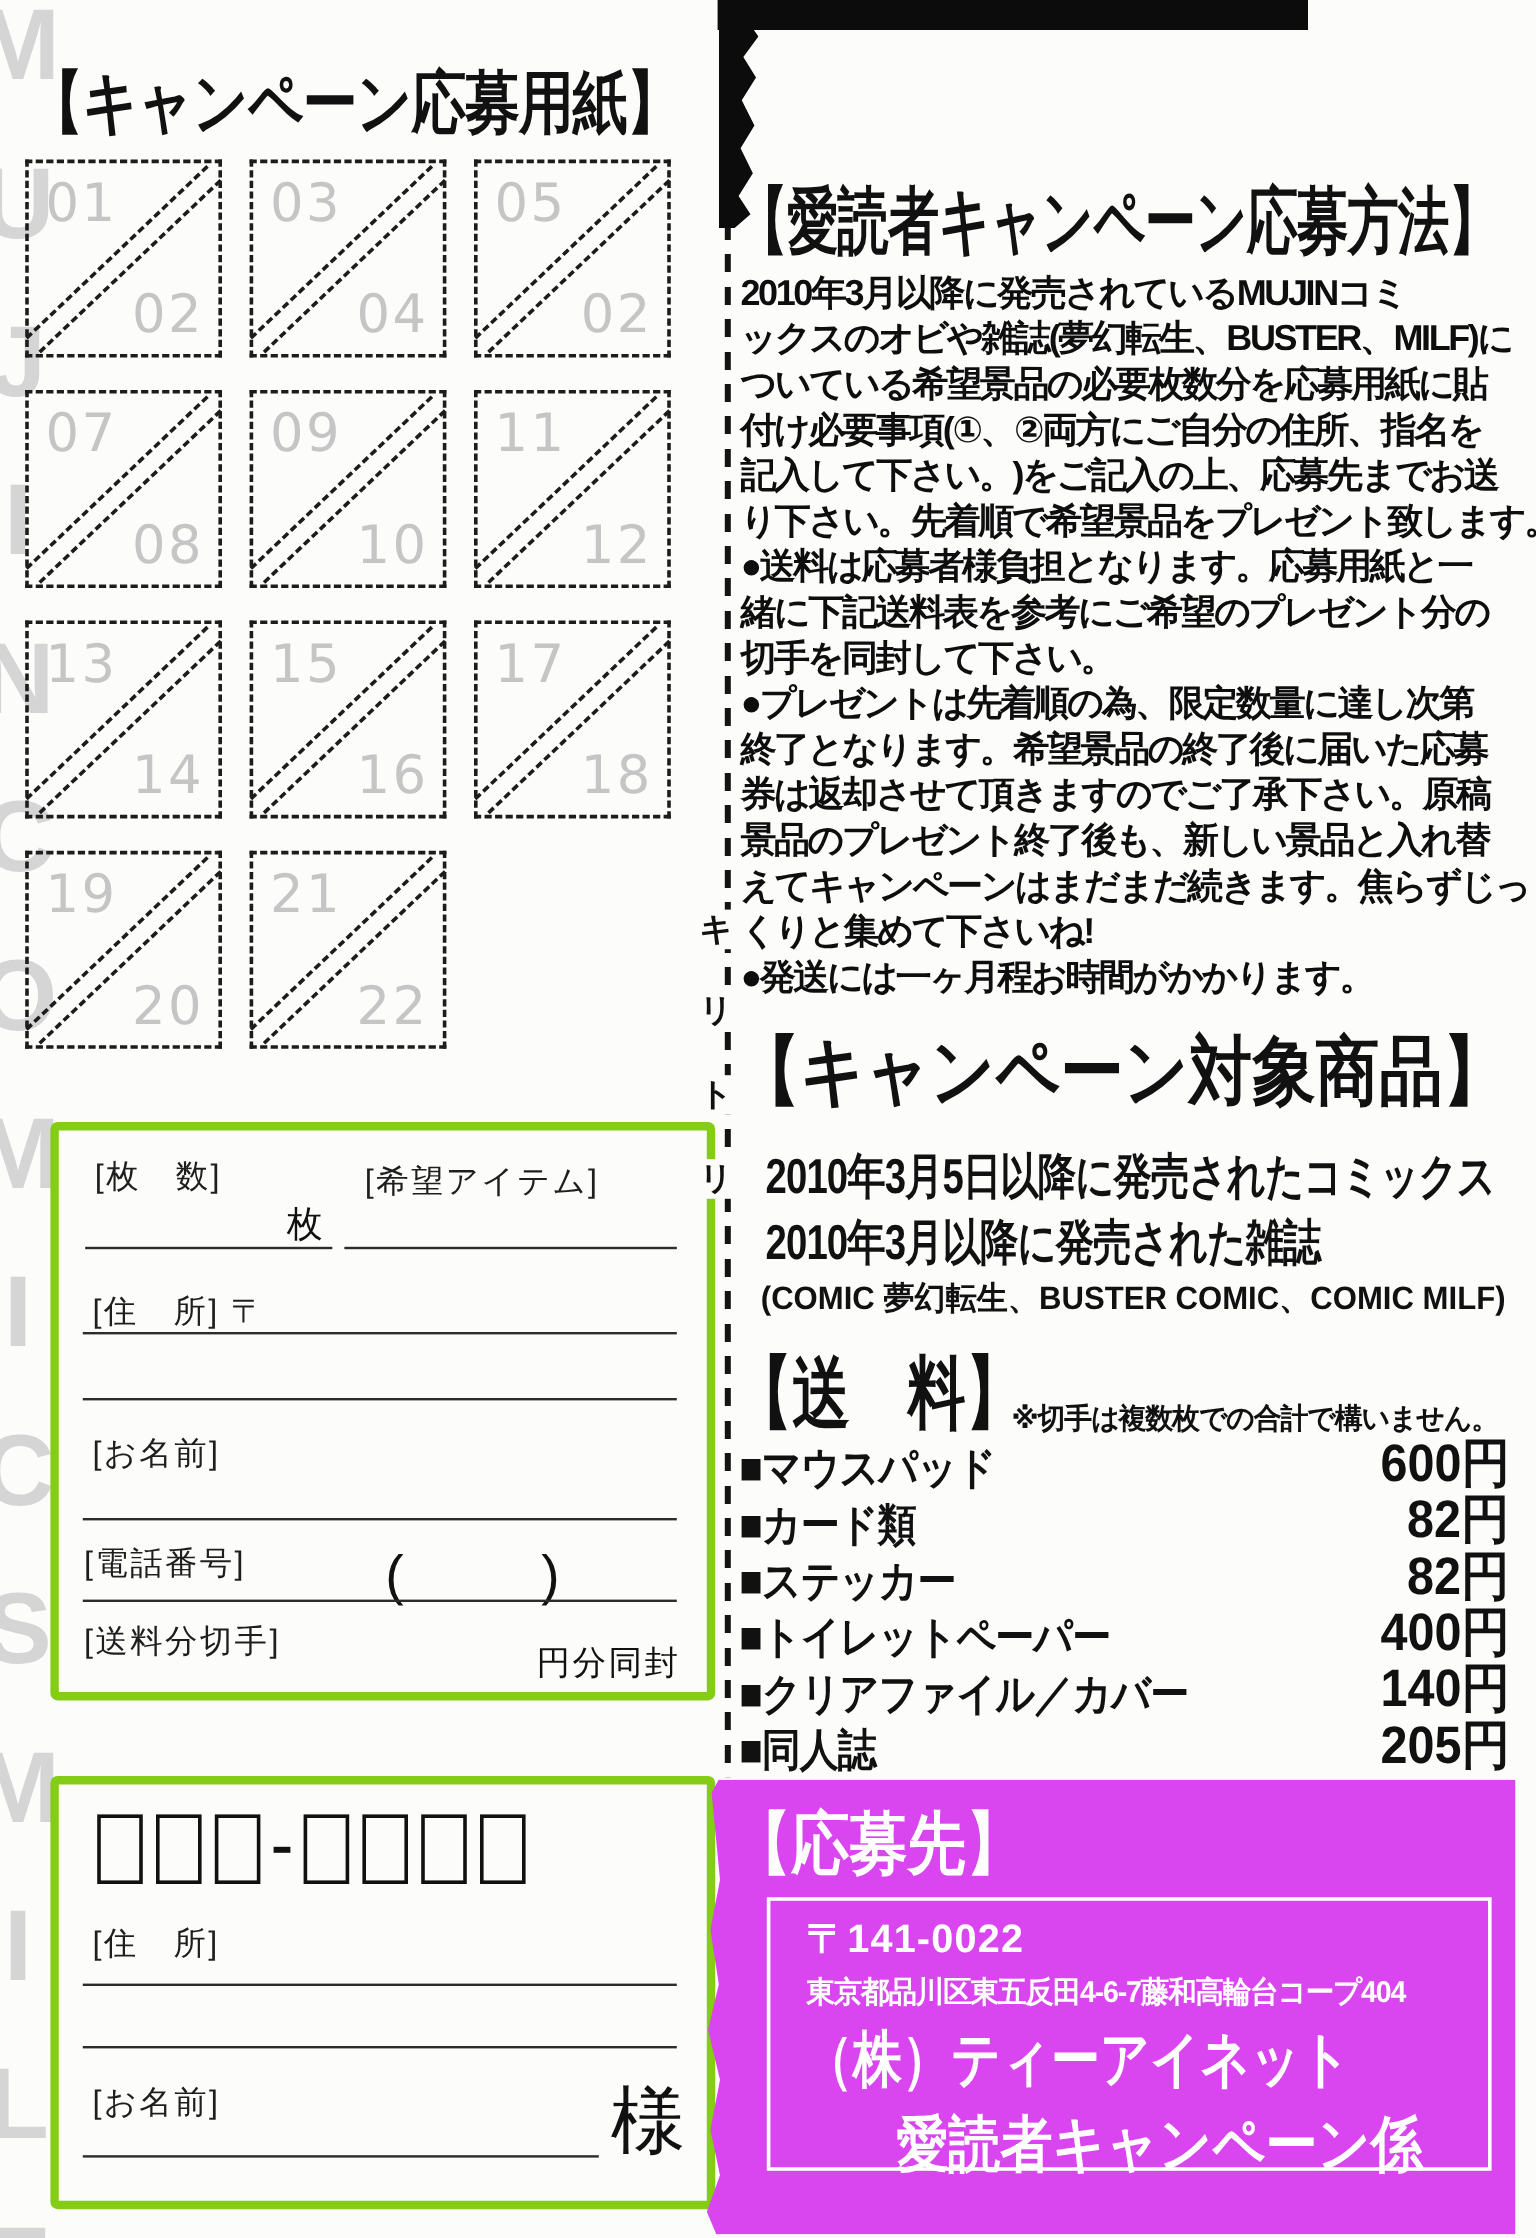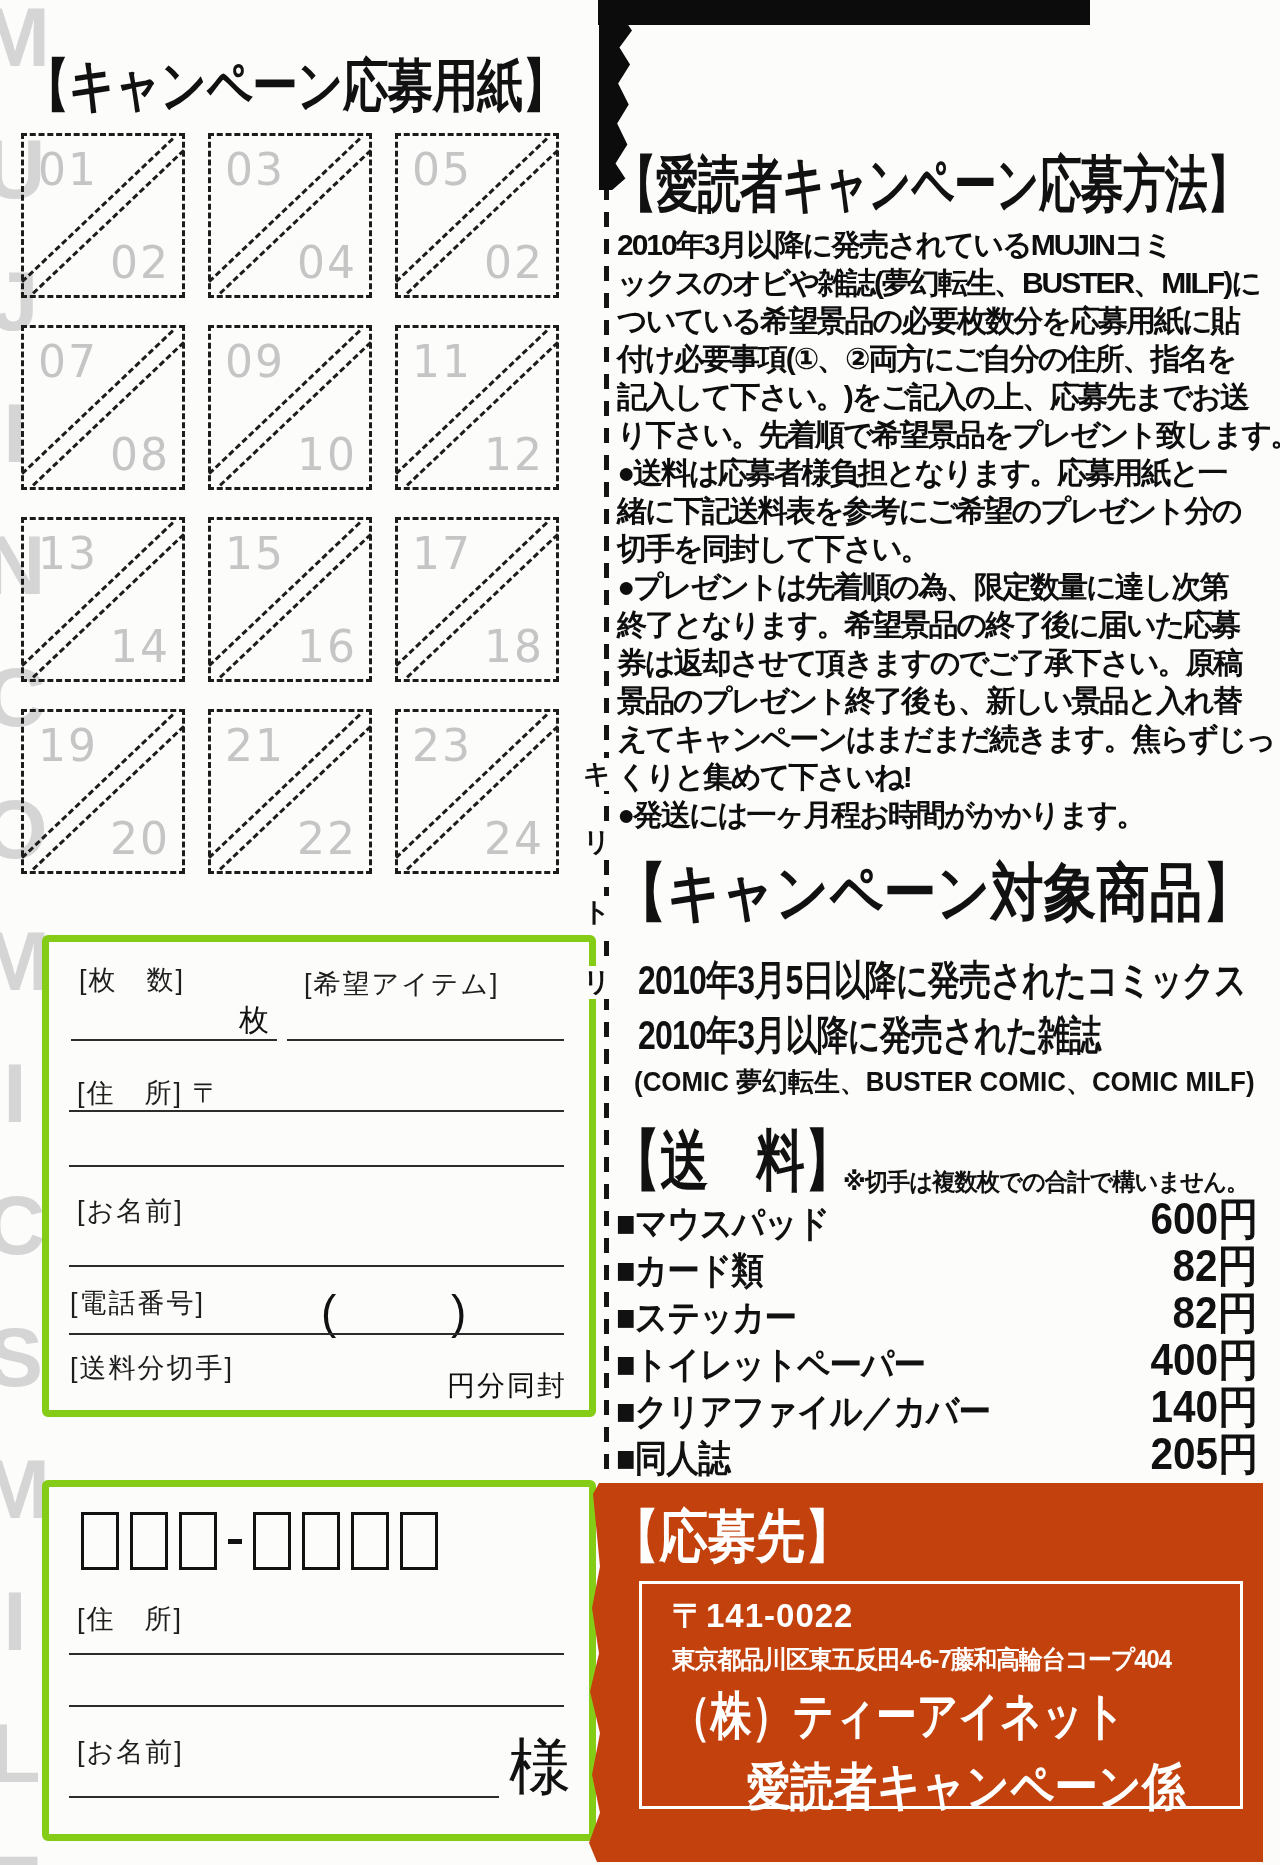--- a/index.html
+++ b/index.html
@@ -56,21 +56,21 @@
   .s-title{position:absolute;left:612px;top:1116px;margin:0;font-size:66px;font-weight:900;
            transform:scaleX(.73);transform-origin:left center;white-space:nowrap;}
   .s-note{position:absolute;left:843px;top:1166px;font-size:24px;font-weight:700;letter-spacing:-1px;
           transform:scaleX(.97);transform-origin:left center;white-space:nowrap;}
   .price-list{position:absolute;left:616px;top:1202px;width:642px;}
   .prow{display:flex;justify-content:space-between;align-items:flex-end;height:47px;}
   .p-label{font-size:37px;font-weight:900;letter-spacing:-1px;transform:scaleX(.88);
            transform-origin:left center;white-space:nowrap;}
   .p-price{font-size:44px;font-weight:900;transform:scaleX(.92);transform-origin:right center;}
   
-  .dest{position:absolute;left:589px;top:1483px;width:674px;height:379px;background:#c2410c;z-index:2;
+  .dest{position:absolute;left:589px;top:1483px;width:674px;height:379px;background:#d946ef;z-index:2;
     clip-path:polygon(10px 0,100% 0,100% 100%,8px 100%,0 95%,11px 87%,3px 77%,11px 66%,1px 55%,10px 45%,3px 33%,11px 22%,4px 11px);}
   .d-title{position:absolute;left:22px;top:16px;margin:0;font-size:57px;font-weight:900;color:#fff;
            transform:scaleX(.85);transform-origin:left center;white-space:nowrap;}
   .d-frame{position:absolute;left:50px;top:98px;width:604px;height:228px;border:3px solid #fff;
            box-sizing:border-box;color:#fff;}
   .d-postal{margin:10px 0 0 30px;font-size:33px;font-weight:700;letter-spacing:1px;}
   .d-addr{margin:4px 0 0 30px;font-size:25px;font-weight:700;letter-spacing:-1px;
           transform:scaleX(.95);transform-origin:left center;white-space:nowrap;}
   .d-company{margin:6px 0 0 28px;font-size:51px;font-weight:900;
              transform:scaleX(.8);transform-origin:left center;white-space:nowrap;}
@@ -134,25 +134,20 @@
       </div>
     <div class="stamp">
         <span class="diag"></span>
         <span class="num odd">19</span>
         <span class="num even">20</span>
       </div>
     <div class="stamp">
         <span class="diag"></span>
         <span class="num odd">21</span>
         <span class="num even">22</span>
-      </div>
-    <div class="stamp">
-        <span class="diag"></span>
-        <span class="num odd">23</span>
-        <span class="num even">24</span>
       </div>
   </div>
 
   <div class="form f1">
     <span class="lbl" style="left:30px;top:20px">[枚　数]</span>
     <span class="lbl" style="left:255px;top:24px">[希望アイテム]</span>
     <span class="unit" style="left:190px;top:58px">枚</span>
     <span class="uline" style="left:22px;top:97px;width:206px"></span>
     <span class="uline" style="left:238px;top:97px;width:277px"></span>
     <span class="lbl" style="left:28px;top:133px">[住　所] 〒</span>

